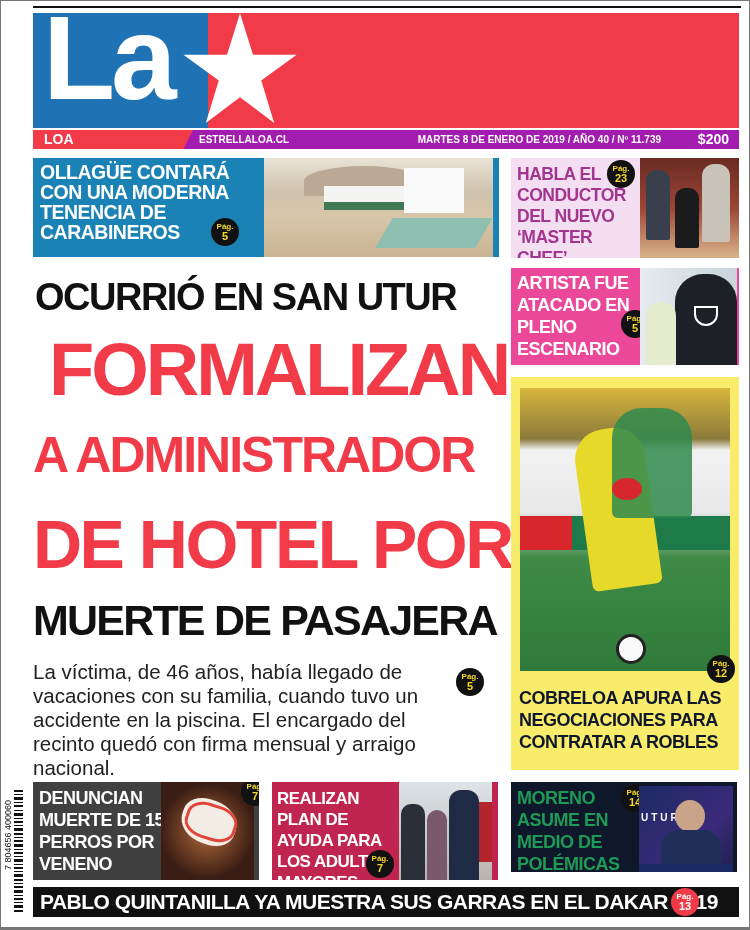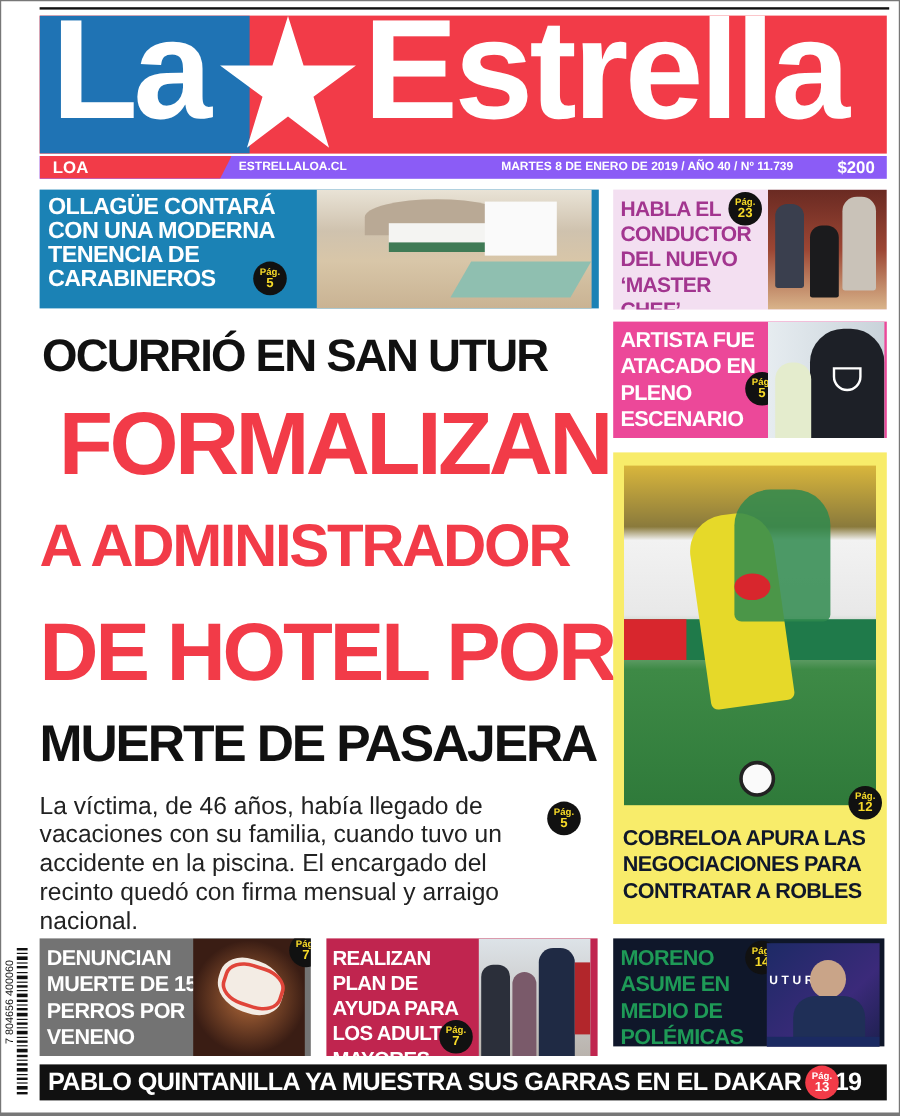--- a/index.html
+++ b/index.html
@@ -8,21 +8,21 @@
   .frame { position: absolute; left: 0; top: 0; width: 750px; height: 930px; border: 1px solid #777; border-bottom: 3px solid #777; }
   .top-rule { position: absolute; left: 33px; top: 6px; width: 708px; height: 2px; background: #111; }
 
   
   .mast { position: absolute; left: 33px; top: 13px; width: 706px; height: 115px; background: #f23b48; overflow: hidden; }
   .mast .blue { position: absolute; left: 0; top: 0; width: 175px; height: 115px; background: #1f73b4; }
   .mast .la { position: absolute; left: 10px; top: -14px; font-size: 118px; font-weight: 700; color: #fff; letter-spacing: -4px; line-height: 1; }
   .mast .estrella { position: absolute; left: 270px; top: -14px; font-size: 118px; font-weight: 700; color: #fff; letter-spacing: -3px; line-height: 1; }
   .mast svg.star { position: absolute; left: 148px; top: -2px; }
 
-  .strip { position: absolute; left: 33px; top: 130px; width: 706px; height: 19px; background: #8b5cf6; color: #fff; font-weight: 700; font-size: 11px; }
+  .strip { position: absolute; left: 33px; top: 130px; width: 706px; height: 19px; background: #a21caf; color: #fff; font-weight: 700; font-size: 11px; }
   .strip .loa { position: absolute; left: 0; top: 0; width: 160px; height: 19px; background: #f23b48; clip-path: polygon(0 0, 100% 0, 94% 100%, 0 100%); padding-left: 11px; line-height: 19px; font-size: 14px; }
   .strip .url { position: absolute; left: 166px; top: 0; line-height: 19px; font-size: 10px; }
   .strip .date { position: absolute; right: 78px; top: 0; line-height: 19px; font-size: 10px; }
   .strip .price { position: absolute; right: 10px; top: 0; line-height: 19px; font-size: 14px; }
 
   
   .box { position: absolute; overflow: hidden; }
   .headline-txt { position: absolute; font-weight: 700; text-transform: uppercase; line-height: 1.02; letter-spacing: -0.5px; }
   .photo { position: absolute; overflow: hidden; }
   .pag { position: absolute; width: 28px; height: 28px; border-radius: 50%; background: #111; color: #f6d928; font-weight: 700; text-align: center; font-size: 8px; line-height: 9px; padding-top: 4px; }
@@ -43,21 +43,20 @@
 
 <div class="frame"></div>
 <div class="top-rule"></div>
 
 <div class="mast">
   <div class="blue"></div>
   <div class="la">La</div>
   <svg class="star" width="118" height="118" viewBox="0 0 100 100">
     <polygon points="50,2 61,37 98,37 68,59 79,95 50,73 21,95 32,59 2,37 39,37" fill="#ffffff"></polygon>
   </svg>
-  <div class="estrella">Estrella</div>
 </div>
 
 <div class="strip">
   <div class="loa">LOA</div>
   <div class="url">ESTRELLALOA.CL</div>
   <div class="date">MARTES 8 DE ENERO DE 2019 / AÑO 40 / Nº 11.739</div>
   <div class="price">$200</div>
 </div>
 
 <div class="box" style="left:33px;top:158px;width:466px;height:99px;background:#1b82b5;">
@@ -106,21 +105,21 @@
     <div style="position:absolute;left:0;top:128px;width:52px;height:34px;background:#d8262d;"></div>
     <div style="position:absolute;left:62px;top:40px;width:70px;height:160px;background:#e6d929;border-radius:30px 30px 6px 6px;transform:rotate(-8deg);"></div>
     <div style="position:absolute;left:92px;top:20px;width:80px;height:110px;background:#2f8a4d;border-radius:30px 30px 6px 6px;z-index:0;opacity:.85;"></div>
     <div style="position:absolute;left:92px;top:90px;width:30px;height:22px;border-radius:50%;background:#d8262d;"></div>
     <div style="position:absolute;left:96px;top:246px;width:30px;height:30px;border-radius:50%;background:#fafafa;border:3px solid #222;"></div>
   </div>
   <div class="pag" style="left:196px;top:278px;"><span>Pág.</span><span class="n">12</span></div>
   <div class="headline-txt" style="left:8px;top:311px;width:214px;color:#0f172a;font-size:18px;line-height:1.22;">COBRELOA APURA LAS NEGOCIACIONES PARA CONTRATAR A ROBLES</div>
 </div>
 
-<div class="box" style="left:33px;top:782px;width:226px;height:98px;background:#737373;">
+<div class="box" style="left:33px;top:782px;width:226px;height:98px;background:#404040;">
   <div class="headline-txt" style="left:6px;top:6px;width:130px;color:#fff;font-size:18px;line-height:1.22;">DENUNCIAN MUERTE DE 15 PERROS POR VENENO</div>
   <div class="photo" style="left:128px;top:0;width:93px;height:98px;background:radial-gradient(circle at 50% 50%,#b26a3a,#3a1d14 70%);">
     <div style="position:absolute;left:20px;top:18px;width:56px;height:44px;border-radius:40% 50% 40% 50%;background:#f3ece4;transform:rotate(18deg);"></div>
     <div style="position:absolute;left:24px;top:22px;width:52px;height:36px;border:3px solid #e0453a;border-radius:40%;transform:rotate(18deg);"></div>
   </div>
   <div class="pag" style="left:208px;top:-4px;"><span>Pág.</span><span class="n">7</span></div>
 </div>
 
 <div class="box" style="left:272px;top:782px;width:226px;height:98px;background:#c0254f;">
   <div class="headline-txt" style="left:5px;top:6px;width:128px;color:#fff;font-size:17px;line-height:1.24;">REALIZAN PLAN DE AYUDA PARA LOS ADULTOS MAYORES</div>

